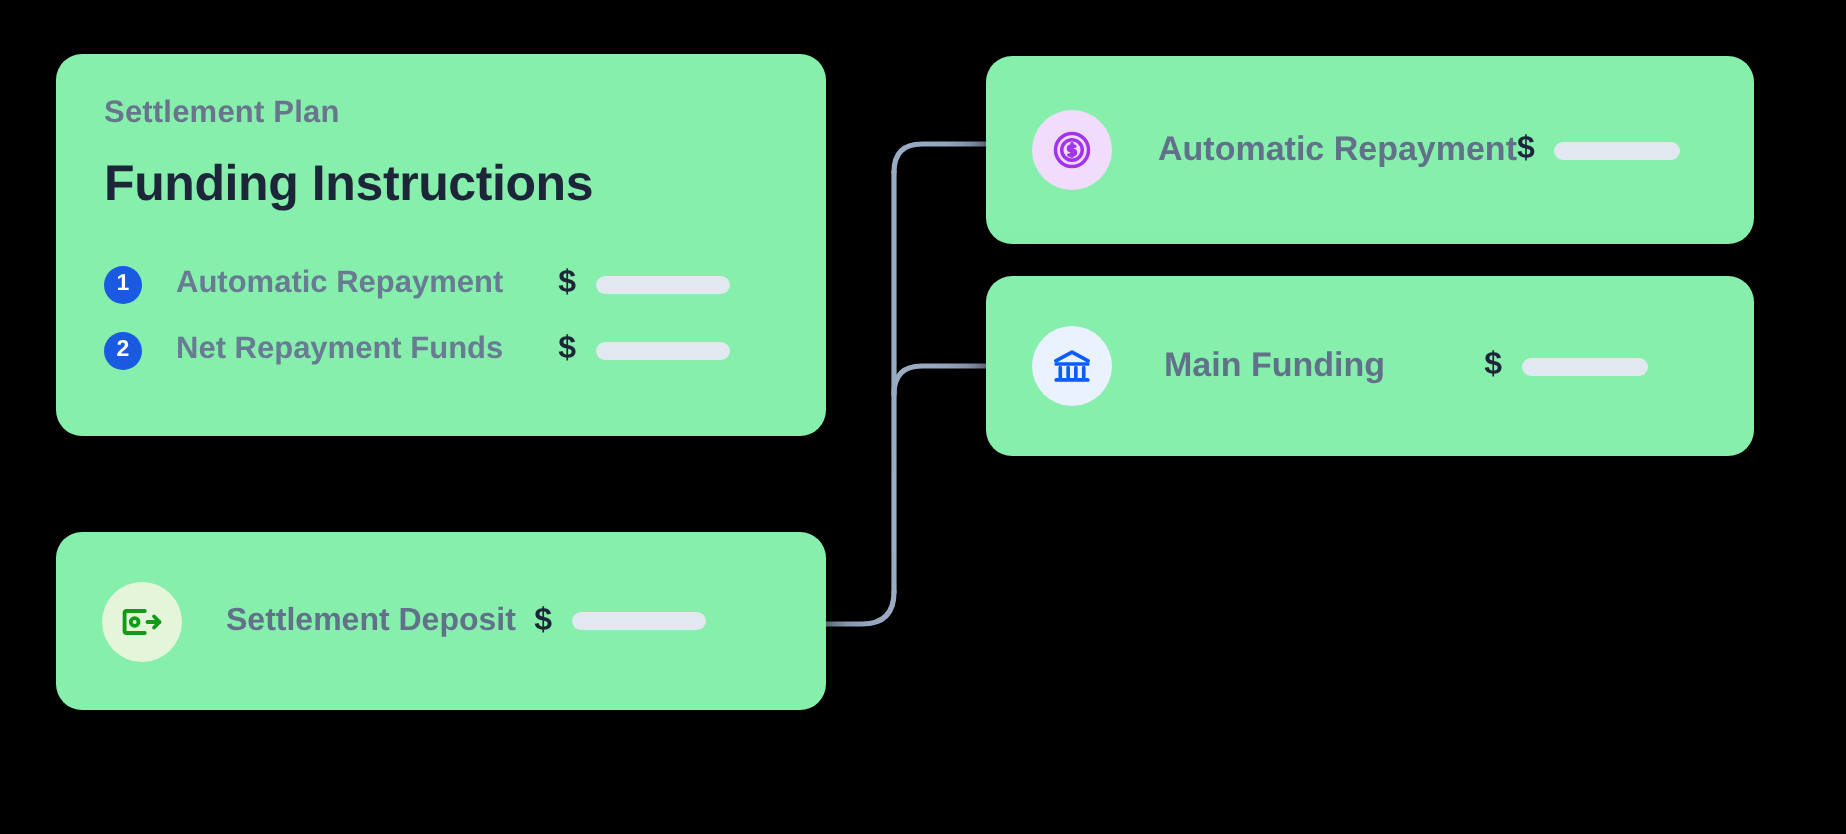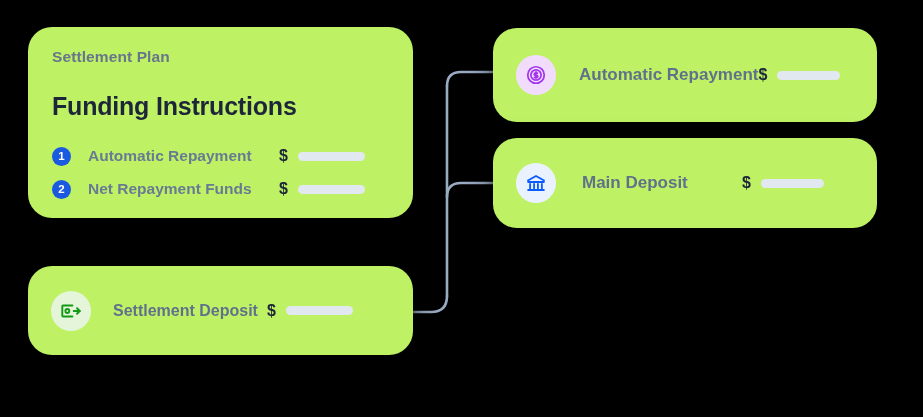--- a/index.html
+++ b/index.html
@@ -26,22 +26,22 @@
     position: absolute;
     left: 0; top: 0;
     width: 923px; height: 417px;
     pointer-events: none;
     z-index: 1;
   }
 
   
   .card {
     position: absolute;
-    background: #bef264;
-    border-radius: 24px;
+    background: #86efac;
+    border-radius: 13px;
     box-shadow: 0 14px 30px rgba(0,0,0,0.55), 0 4px 10px rgba(0,0,0,0.45);
     z-index: 2;
   }
 
   
   .card-plan {
     left: 28px;
     top: 27px;
     width: 385px;
     height: 191px;
@@ -51,21 +51,21 @@
     padding: 21px 24px 0 24px;
   }
   .eyebrow {
     font-size: 15.5px;
     font-weight: 700;
     color: #68758c;
     letter-spacing: 0.1px;
     line-height: 1.2;
   }
   .plan-title {
-    margin-top: 24px;
+    margin-top: 10px;
     font-size: 25px;
     font-weight: 700;
     color: #1d2639;
     letter-spacing: -0.2px;
     line-height: 1.2;
   }
   .plan-rows {
     margin-top: 22px;
   }
   .plan-row {
@@ -263,21 +263,21 @@
   <div class="card card-balance">
     <div class="item-row">
       <div class="icon-circle blue">
         <svg width="22" height="22" viewBox="0 0 24 24" fill="none" stroke="#0a5cff" stroke-width="2" stroke-linecap="round" stroke-linejoin="round">
           <path d="M3.2 9.2 12 4.4l8.8 4.8"></path>
           <path d="M3.4 10.9h17.2"></path>
           <path d="M5.6 12.9v5.2M9.9 12.9v5.2M14.1 12.9v5.2M18.4 12.9v5.2"></path>
           <path d="M3.4 19.6h17.2"></path>
         </svg>
       </div>
-      <div class="item-label">Main Deposit</div>
+      <div class="item-label">Main Funding</div>
       <div class="amount-slot">
         <span class="dollar">$</span>
         <span class="bar"></span>
       </div>
     </div>
   </div>
 
 </div>
 
 </body></html>

